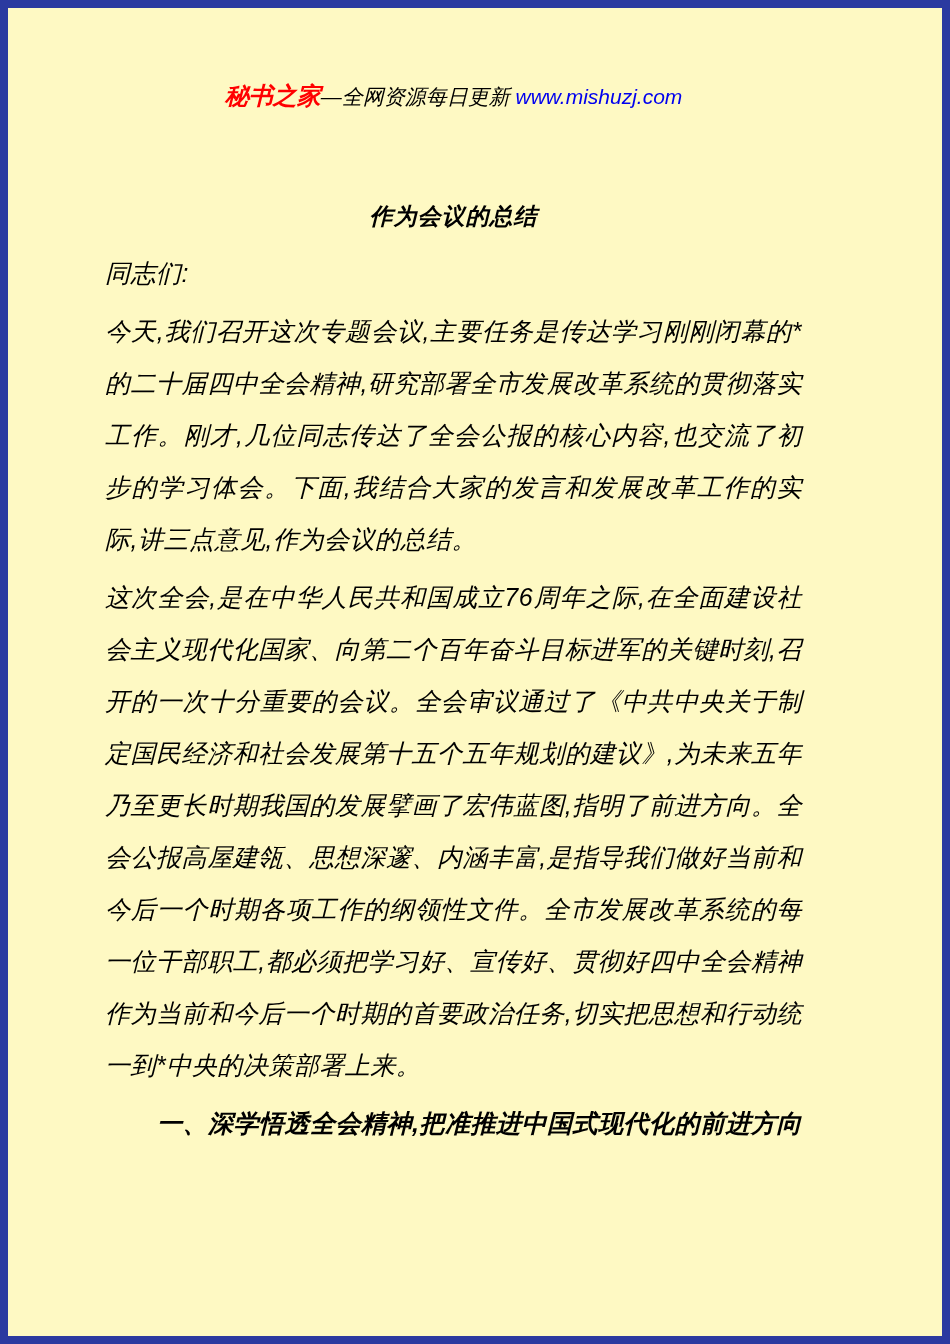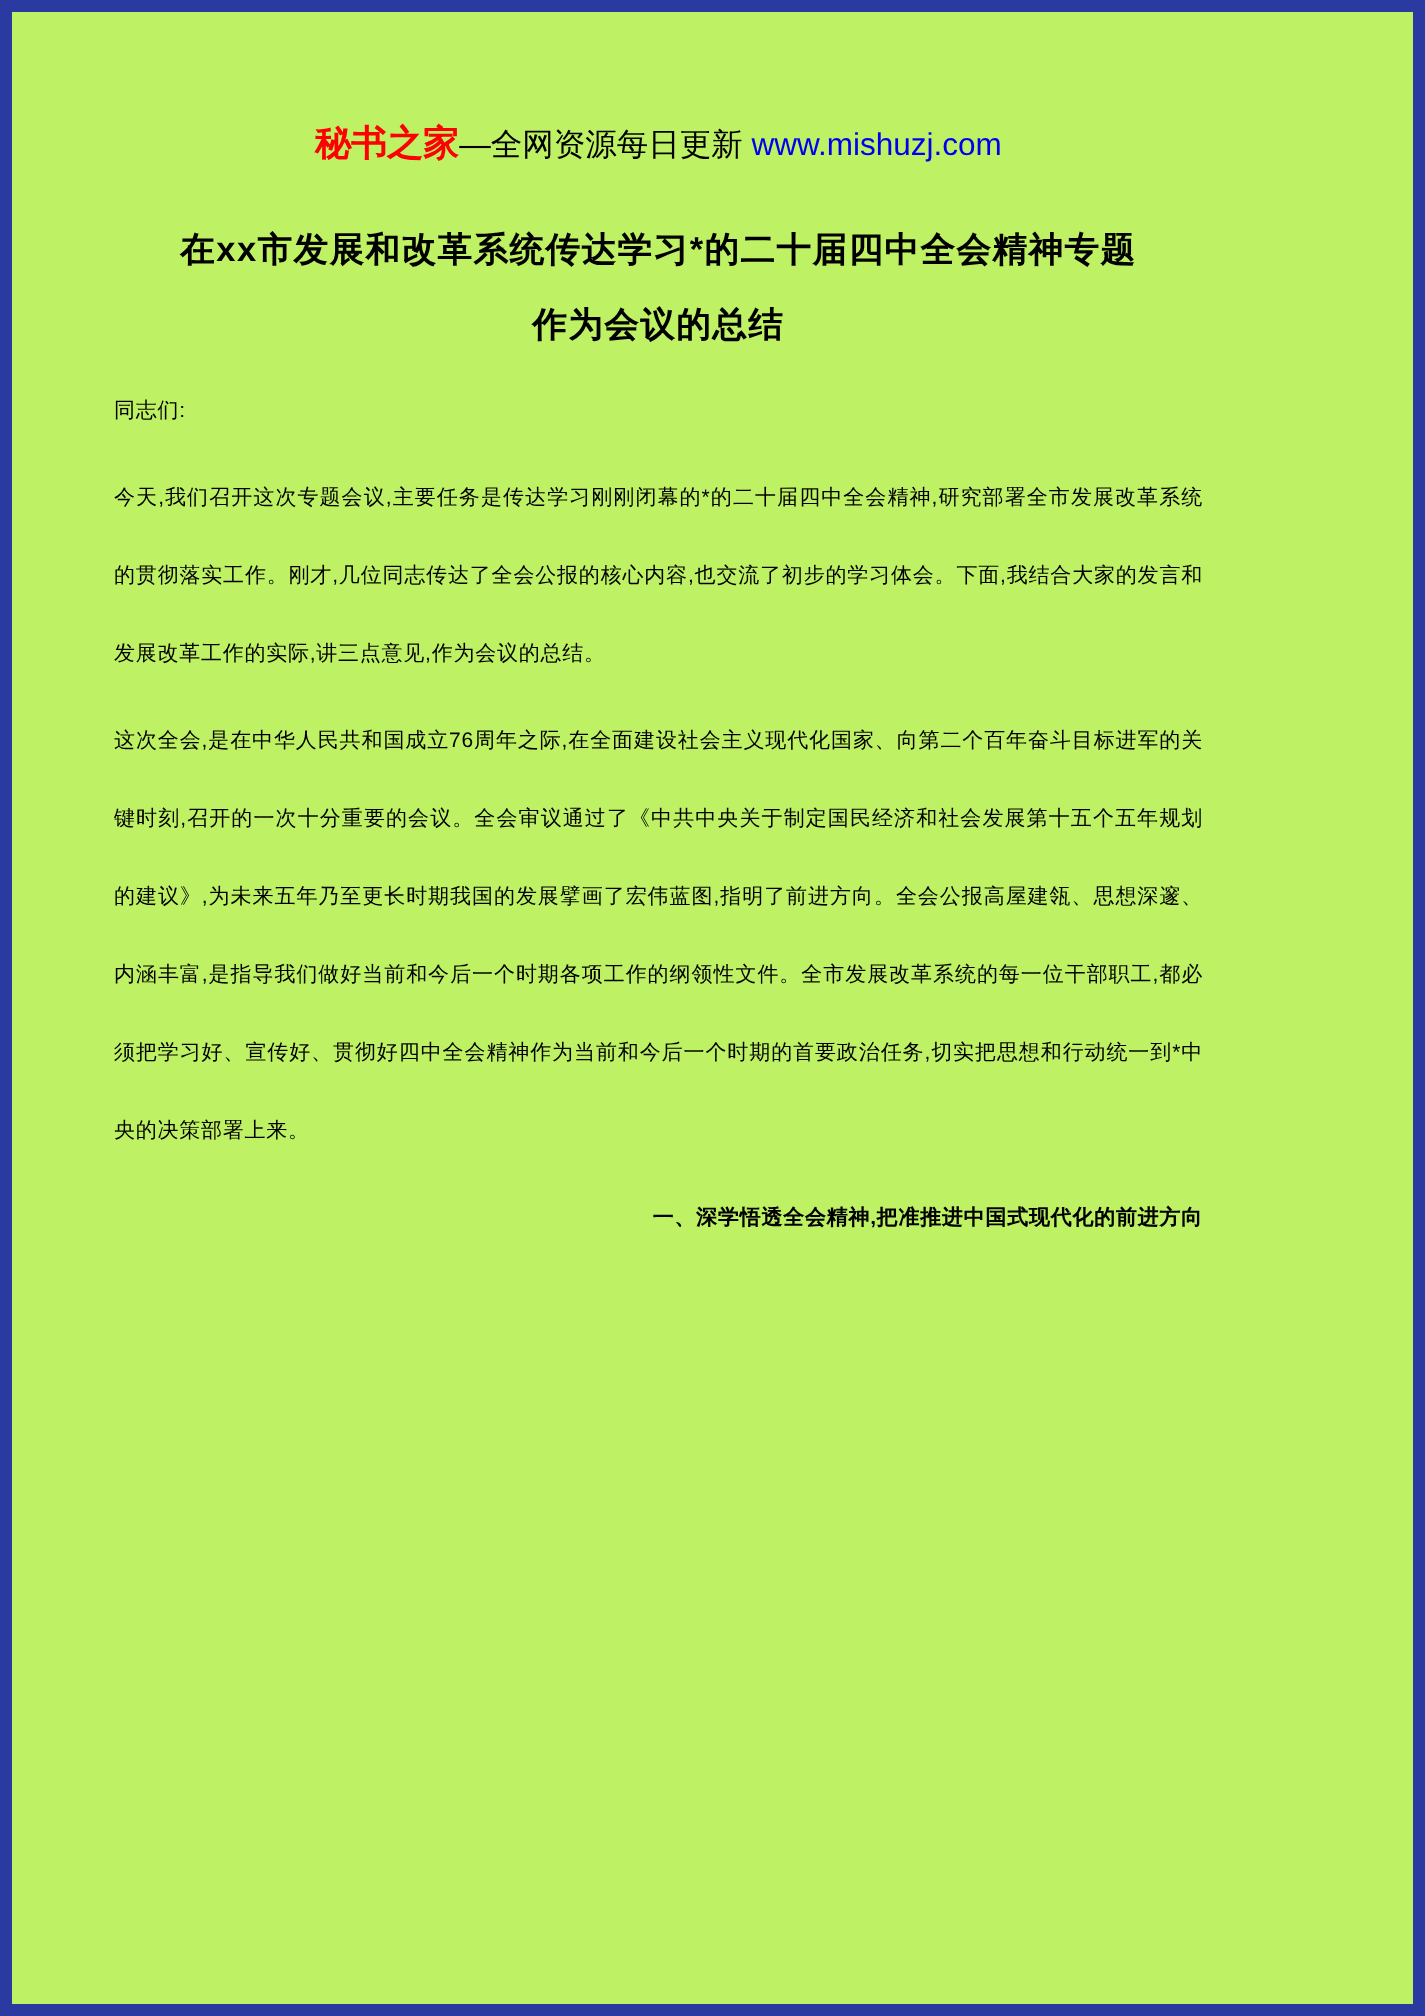--- a/index.html
+++ b/index.html
@@ -5,23 +5,24 @@
   * { margin: 0; padding: 0; box-sizing: border-box; }
   html, body { width: 950px; height: 1344px; background: #ffffff; }
   body {
     font-family: "Liberation Sans", "DejaVu Sans", sans-serif;
     color: var(--text, #000000);
   }
   .page {
     width: 950px;
     height: 1344px;
     border: 8px solid var(--page-border, #2b3aa0);
-    background: #bef264;
-    padding: 72px 140px 40px 68px;
+    background: #fef9c3;
+    padding: 72px 140px 40px 97px;
     overflow: hidden;
+    font-style: italic;
   }
   .site-header {
     text-align: center;
     white-space: nowrap;
     font-size: 21px;
     line-height: 32px;
     margin-bottom: 28px;
   }
   .brand {
     color: var(--brand-red, #ff0000);
@@ -36,40 +37,40 @@
   .doc-title {
     text-align: center;
     font-weight: 700;
     font-size: 23px;
     line-height: 50px;
     letter-spacing: 1px;
     margin-bottom: 6px;
     color: #000000;
   }
   .para {
-    font-size: 14px;
+    font-size: 25px;
     line-height: 52px;
     letter-spacing: 0.5px;
     text-align: justify;
     margin-bottom: 6px;
     color: #000000;
   }
   .section-heading {
     font-weight: 700;
     text-align: right;
   }
 </style>
 </head>
 <body>
 
 <div class="page">
 
   <div class="site-header"><span class="brand">秘书之家</span><span class="tagline">—全网资源每日更新 </span><span class="url">www.mishuzj.com</span></div>
 
-  <h1 class="doc-title"><span>在xx市发展和改革系统传达学习*的二十届四中全会精神专题</span><br><span>作为会议的总结</span></h1>
+  <h1 class="doc-title"><br><span>作为会议的总结</span></h1>
 
   <p class="para">同志们:</p>
 
   <p class="para">今天,我们召开这次专题会议,主要任务是传达学习刚刚闭幕的*的二十届四中全会精神,研究部署全市发展改革系统的贯彻落实工作。刚才,几位同志传达了全会公报的核心内容,也交流了初步的学习体会。下面,我结合大家的发言和发展改革工作的实际,讲三点意见,作为会议的总结。</p>
 
   <p class="para">这次全会,是在中华人民共和国成立76周年之际,在全面建设社会主义现代化国家、向第二个百年奋斗目标进军的关键时刻,召开的一次十分重要的会议。全会审议通过了《中共中央关于制定国民经济和社会发展第十五个五年规划的建议》,为未来五年乃至更长时期我国的发展擘画了宏伟蓝图,指明了前进方向。全会公报高屋建瓴、思想深邃、内涵丰富,是指导我们做好当前和今后一个时期各项工作的纲领性文件。全市发展改革系统的每一位干部职工,都必须把学习好、宣传好、贯彻好四中全会精神作为当前和今后一个时期的首要政治任务,切实把思想和行动统一到*中央的决策部署上来。</p>
 
   <p class="para section-heading">一、深学悟透全会精神,把准推进中国式现代化的前进方向</p>
 
 </div>

